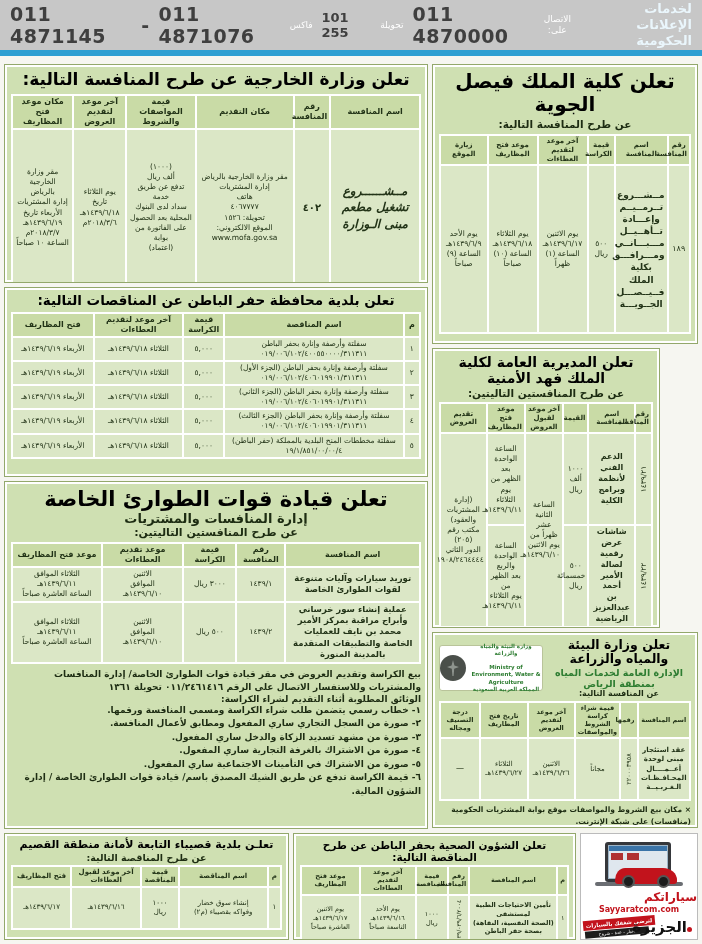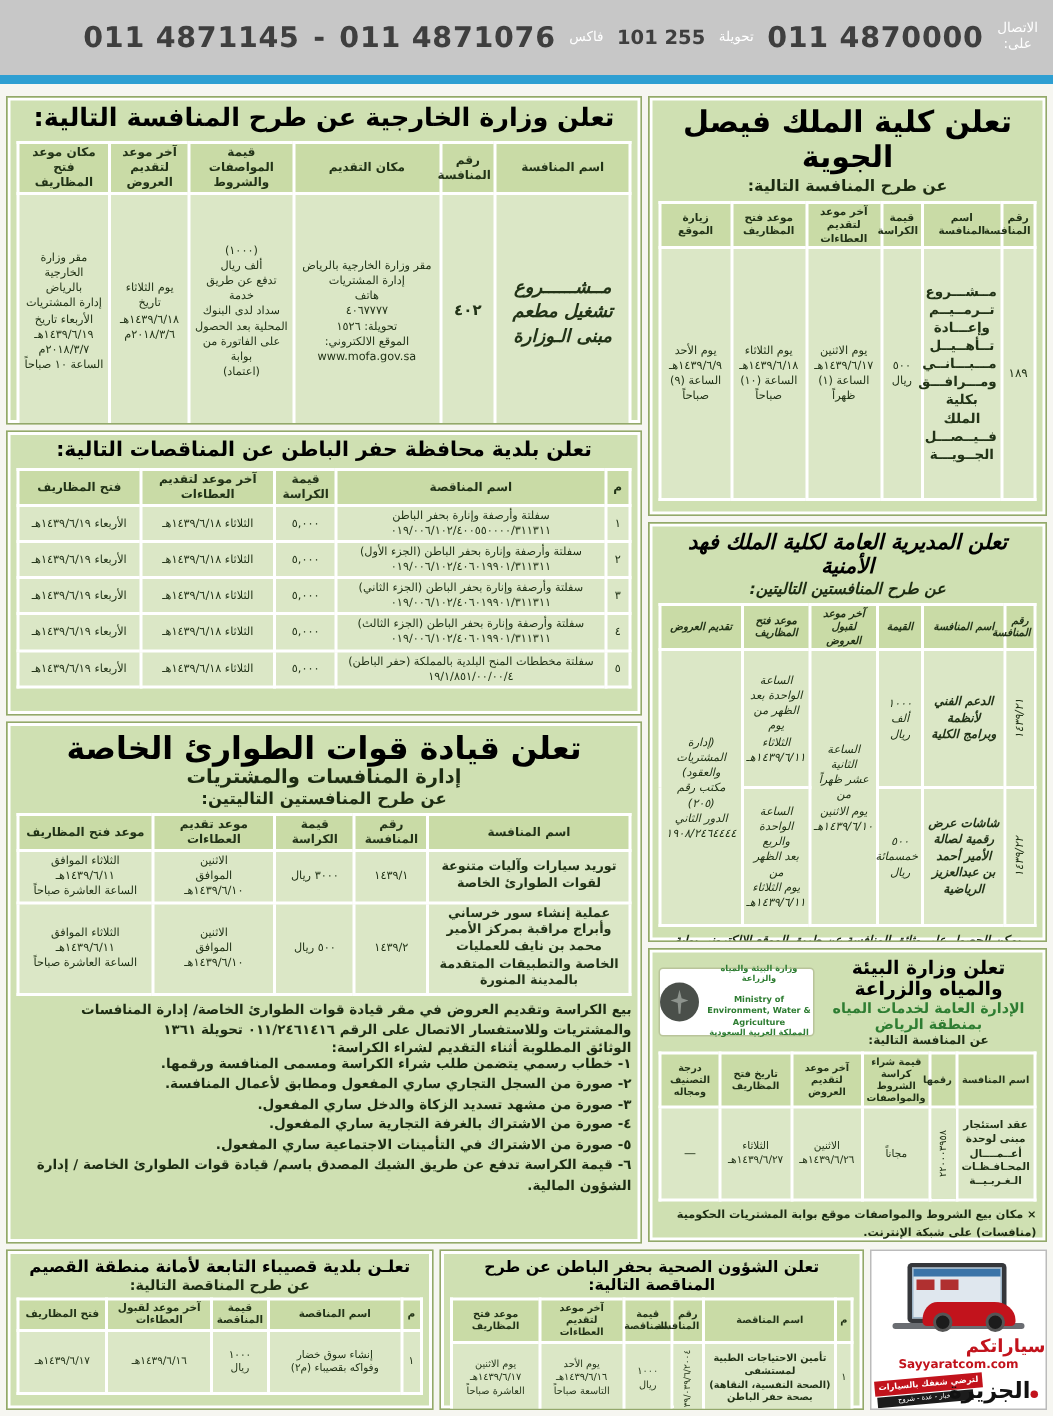--- a/index.html
+++ b/index.html
@@ -60,20 +60,22 @@
   .paper i { display:inline-block; width:5px; height:5px; background:#c2131c; border-radius:50%; margin-right:1px; }
 
   .pre { white-space:pre-line; }
 </style>
 </head>
 <body>
 
 <div id="page">
 
   <div class="topbar">
+    <div class="brand pre">لخدمات
+الإعلانات الحكومية</div>
     <div class="smalllbl">الاتصال
 على:</div>
     <div class="bignum">011 4870000</div>
     <div class="smalllbl">تحويلة</div>
     <div class="midnum">101 255</div>
     <div class="smalllbl">فاكس</div>
     <div class="bignum">011 4871076</div>
     <div class="bignum">-</div>
     <div class="bignum">011 4871145</div>
   </div>
@@ -325,21 +327,21 @@
 صباحاً</td>
         <td>يوم الأحد
 ١٤٣٩/٦/٩هـ
 الساعة (٩)
 صباحاً</td>
       </tr>
     </tbody>
       </table>
   </div>
 
-  <div class="box" style="top:348px; left:432px; width:266px; height:280px;font-style:italic;">
+  <div class="box" style="top:348px; left:432px; width:228px; height:280px;">
     <div class="btitle" style="font-size:14px;">تعلن المديرية العامة لكلية الملك فهد الأمنية</div>
     <div class="bsub" style="font-size:10.5px; margin-top:1px;">عن طرح المنافستين التاليتين:</div>
     <table style="margin-top:3px;">
       <tbody>
           <tr>
         <th style="width:8%; font-size:7px;">رقم المنافسة</th>
         <th style="width:22%; font-size:7px;">اسم المنافسة</th>
         <th style="width:12%; font-size:7px;">القيمة</th>
         <th style="width:18%; font-size:7px;">آخر موعد لقبول العروض</th>
         <th style="width:18%; font-size:7px;">موعد فتح المظاريف</th>

